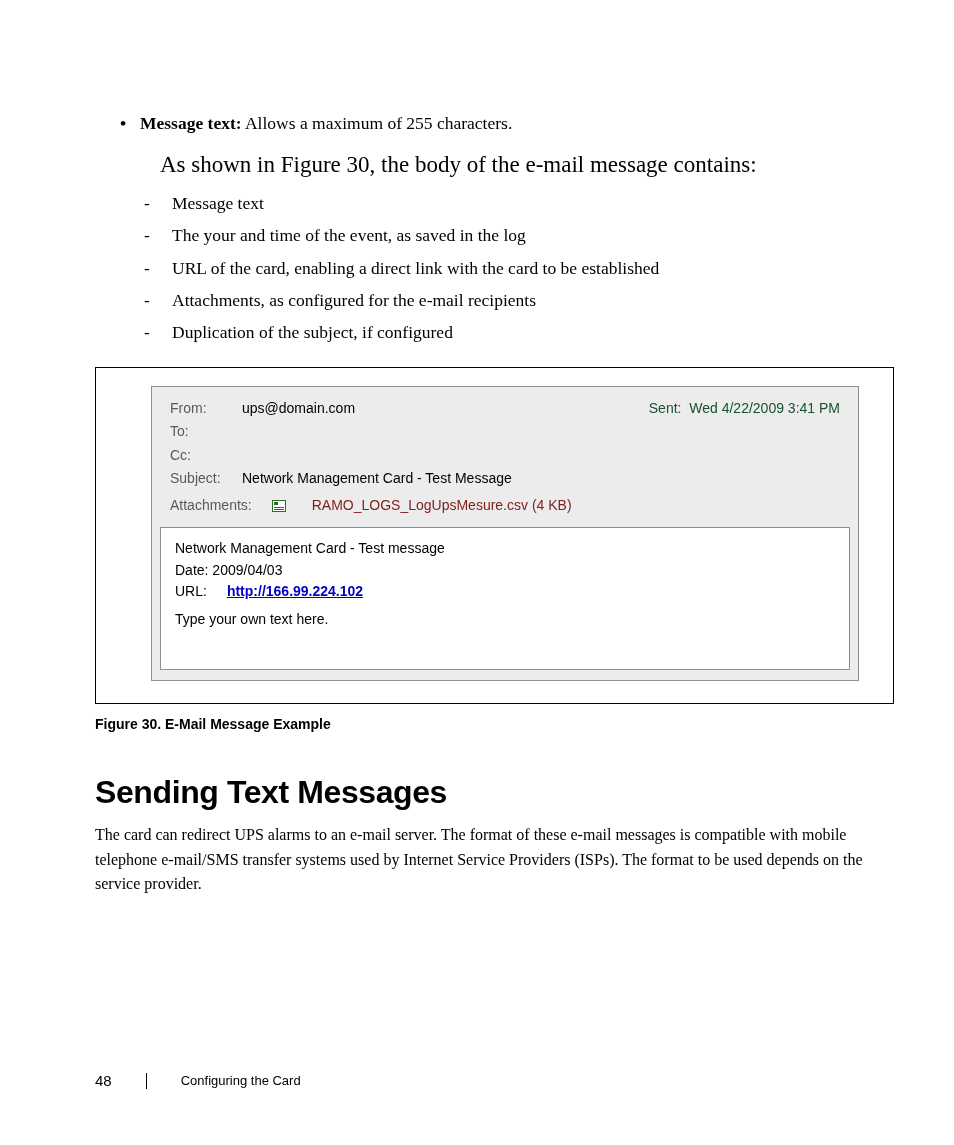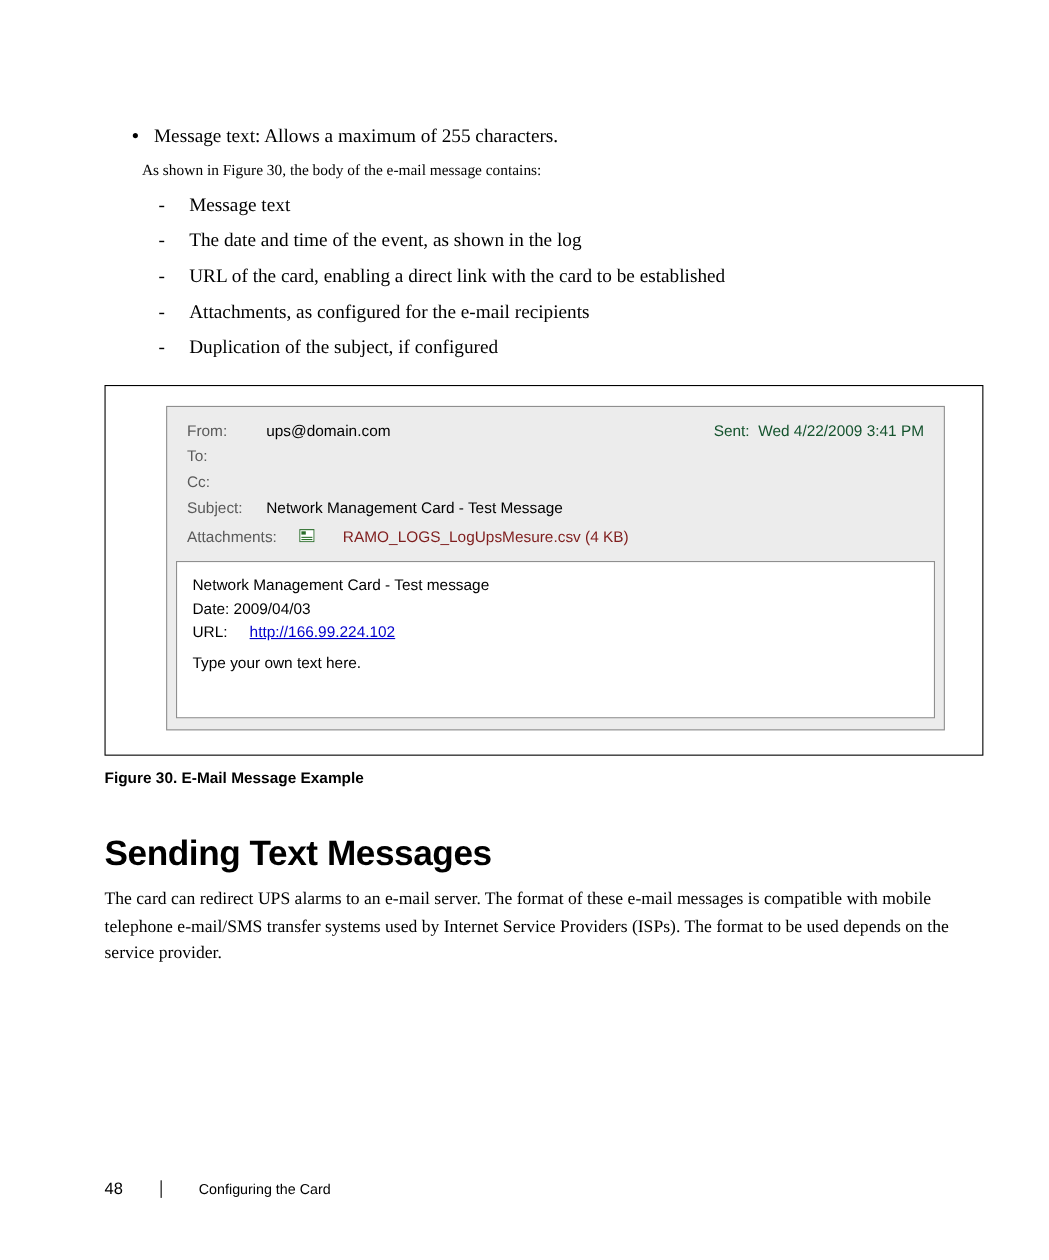--- a/index.html
+++ b/index.html
@@ -28,25 +28,25 @@
   .bullet-dot {
     width: 20px;
     flex-shrink: 0;
     font-weight: bold;
     text-align: left;
   }
   .bullet-body {
     flex: 1;
   }
   .bullet-lead {
-    font-weight: normal;
+    font-weight: bold;
   }
   .intro-line {
-    margin-left: 34px;
-    font-size: 14px;
+    margin-left: 65px;
+    font-size: 23px;
     line-height: 1.9;
   }
   .dash-list {
     margin-left: 45px;
     font-size: 17.5px;
     line-height: 1.85;
   }
   .dash-row {
     display: flex;
   }
@@ -85,20 +85,21 @@
     flex: 1;
   }
   .hdr-sent {
     text-align: right;
     color: #14532d;
   }
   .attach-row {
     margin-top: 6px;
     padding-top: 2px;
     display: flex;
+    align-items: center;
     gap: 20px;
     color: #5a5a5a;
   }
   .attach-row .fname {
     color: #7f1d1d;
     margin-left: 6px;
   }
   .attach-icon {
     width: 14px;
     height: 12px;
@@ -108,20 +109,21 @@
     background: #fff;
     border: 1px solid #8f8f8f;
     margin: 6px 8px 10px 8px;
     padding: 10px 14px 38px 14px;
     line-height: 1.55;
     font-size: 14px;
   }
   .email-body a {
     color: #0000cc;
     text-decoration: underline;
+    font-weight: bold;
   }
   .url-line {
     display: flex;
     gap: 20px;
     align-items: flex-end;
   }
   .figure-caption {
     font-family: Arial, Helvetica, sans-serif;
     font-weight: bold;
     font-size: 14px;
@@ -174,21 +176,21 @@
 
   <div class="intro-line">As shown in Figure 30, the body of the e-mail message contains:</div>
 
   <div class="dash-list">
     <div class="dash-row">
         <div class="dash-mark">-</div>
         <div>Message text</div>
       </div>
     <div class="dash-row">
         <div class="dash-mark">-</div>
-        <div>The date and time of the event, as shown in the log</div>
+        <div>The your and time of the event, as saved in the log</div>
       </div>
     <div class="dash-row">
         <div class="dash-mark">-</div>
         <div>URL of the card, enabling a direct link with the card to be established</div>
       </div>
     <div class="dash-row">
         <div class="dash-mark">-</div>
         <div>Attachments, as configured for the e-mail recipients</div>
       </div>
     <div class="dash-row">

